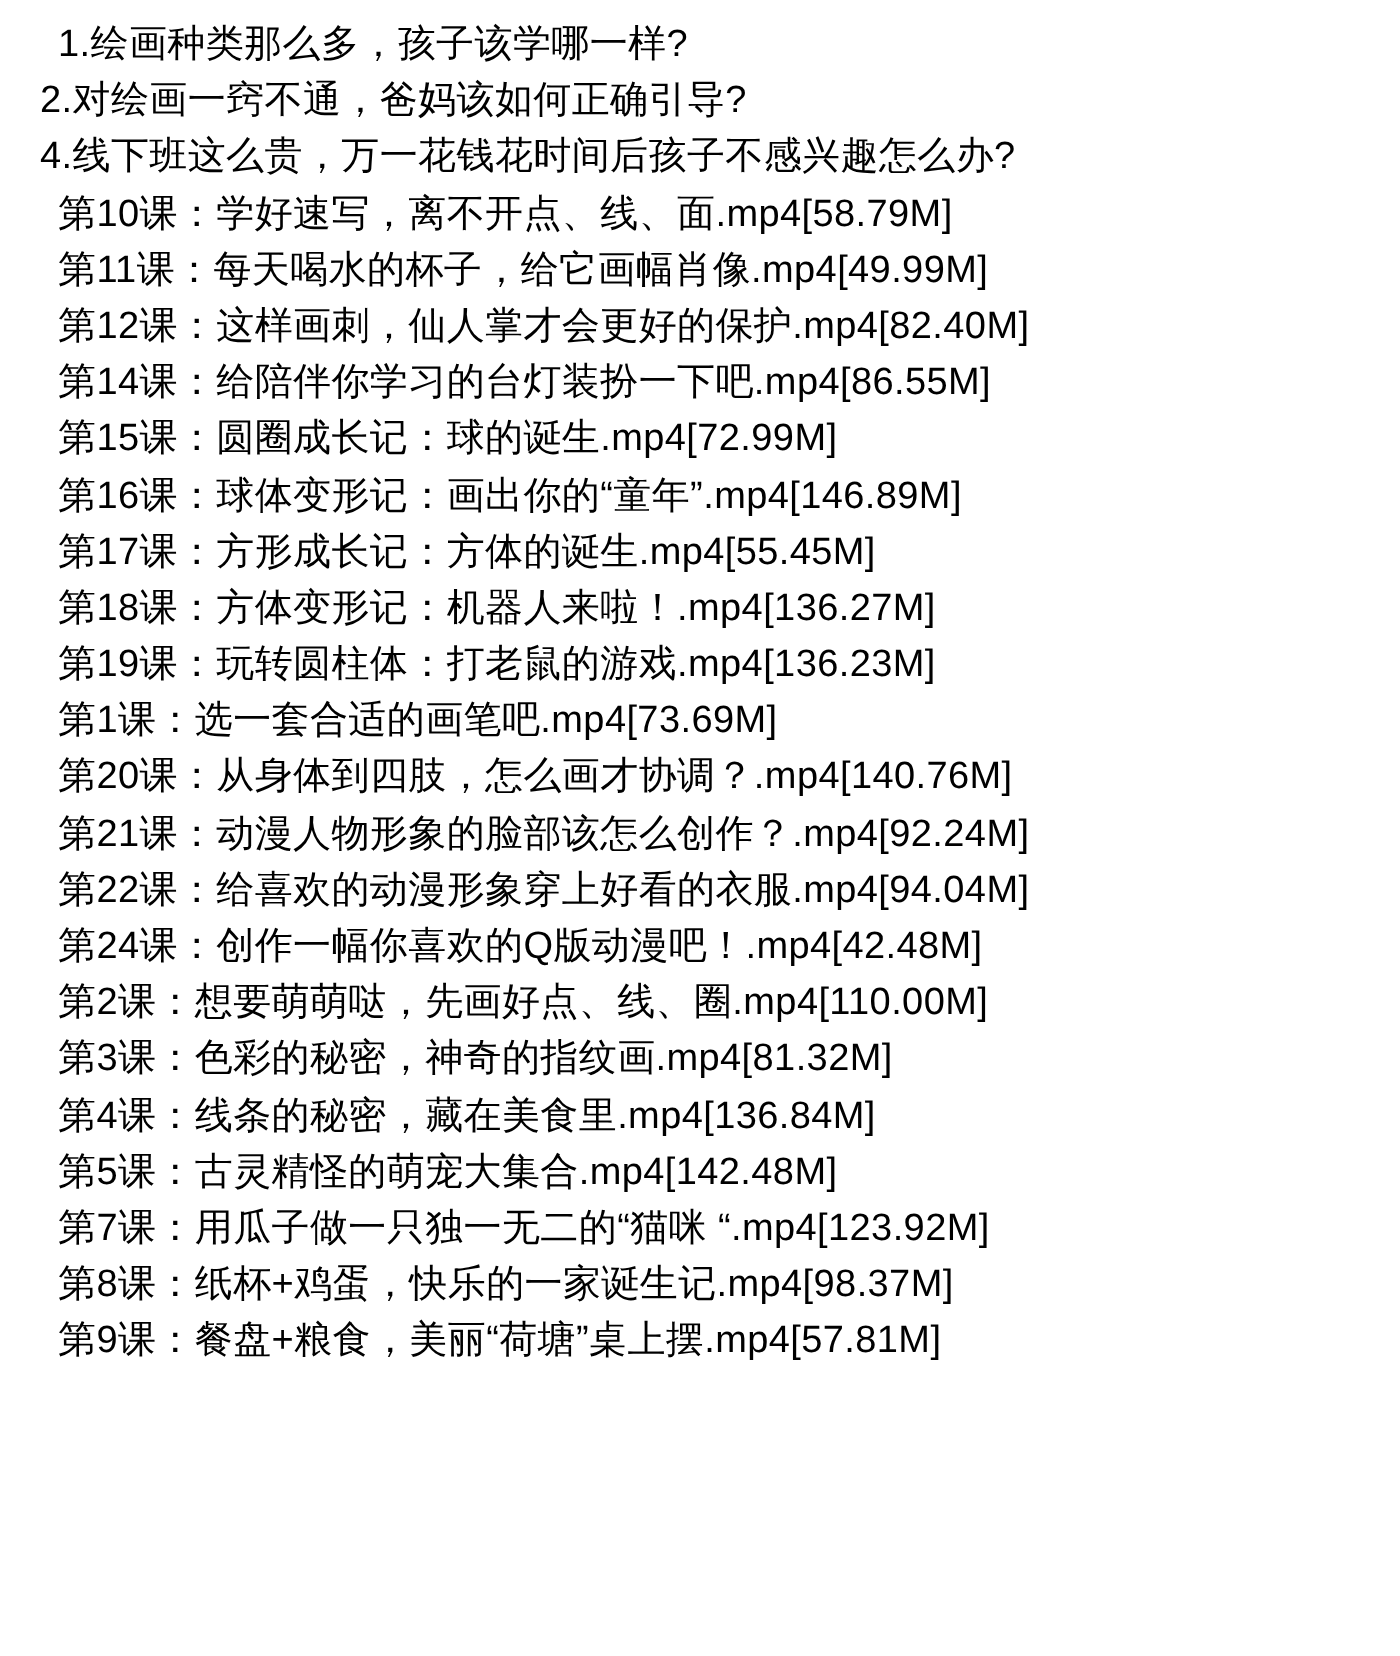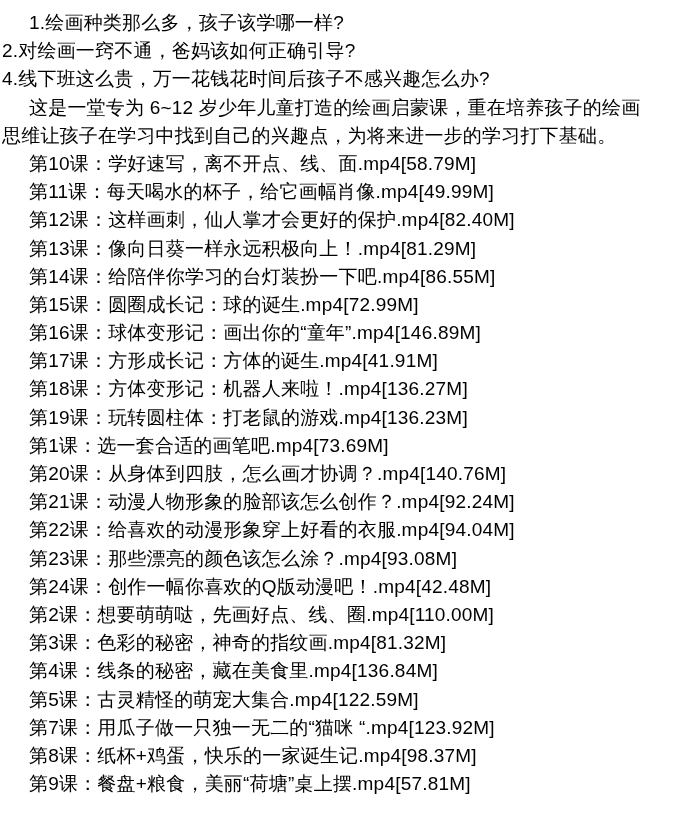--- a/index.html
+++ b/index.html
@@ -16,58 +16,52 @@
     box-sizing: border-box;
     padding-top: 9px;
     font-family: "Liberation Sans", "DejaVu Sans", sans-serif;
     font-size: 19px;
     color: #000000;
   }
   .line {
     height: 28.2px;
     line-height: 28.2px;
     white-space: nowrap;
-    padding-left: 2px;
+    padding-left: 20px;
     letter-spacing: 0.2px;
   }
   .line.indent {
     padding-left: 29px;
   }
 </style>
 </head>
 <body>
 
 <div class="doc">
   <div>
       <div class="line indent">1.绘画种类那么多，孩子该学哪一样?</div>
       <div class="line">2.对绘画一窍不通，爸妈该如何正确引导?</div>
       <div class="line">4.线下班这么贵，万一花钱花时间后孩子不感兴趣怎么办?</div>
     </div>
   <div>
-      <div class="line indent">这是一堂专为 6~12 岁少年儿童打造的绘画启蒙课，重在培养孩子的绘画</div>
-      <div class="line">思维让孩子在学习中找到自己的兴趣点，为将来进一步的学习打下基础。</div>
-    </div>
-  <div>
       <div class="line indent">第10课：学好速写，离不开点、线、面.mp4[58.79M]</div>
       <div class="line indent">第11课：每天喝水的杯子，给它画幅肖像.mp4[49.99M]</div>
       <div class="line indent">第12课：这样画刺，仙人掌才会更好的保护.mp4[82.40M]</div>
-      <div class="line indent">第13课：像向日葵一样永远积极向上！.mp4[81.29M]</div>
       <div class="line indent">第14课：给陪伴你学习的台灯装扮一下吧.mp4[86.55M]</div>
       <div class="line indent">第15课：圆圈成长记：球的诞生.mp4[72.99M]</div>
       <div class="line indent">第16课：球体变形记：画出你的“童年”.mp4[146.89M]</div>
-      <div class="line indent">第17课：方形成长记：方体的诞生.mp4[41.91M]</div>
+      <div class="line indent">第17课：方形成长记：方体的诞生.mp4[55.45M]</div>
       <div class="line indent">第18课：方体变形记：机器人来啦！.mp4[136.27M]</div>
       <div class="line indent">第19课：玩转圆柱体：打老鼠的游戏.mp4[136.23M]</div>
       <div class="line indent">第1课：选一套合适的画笔吧.mp4[73.69M]</div>
       <div class="line indent">第20课：从身体到四肢，怎么画才协调？.mp4[140.76M]</div>
       <div class="line indent">第21课：动漫人物形象的脸部该怎么创作？.mp4[92.24M]</div>
       <div class="line indent">第22课：给喜欢的动漫形象穿上好看的衣服.mp4[94.04M]</div>
-      <div class="line indent">第23课：那些漂亮的颜色该怎么涂？.mp4[93.08M]</div>
       <div class="line indent">第24课：创作一幅你喜欢的Q版动漫吧！.mp4[42.48M]</div>
       <div class="line indent">第2课：想要萌萌哒，先画好点、线、圈.mp4[110.00M]</div>
       <div class="line indent">第3课：色彩的秘密，神奇的指纹画.mp4[81.32M]</div>
       <div class="line indent">第4课：线条的秘密，藏在美食里.mp4[136.84M]</div>
-      <div class="line indent">第5课：古灵精怪的萌宠大集合.mp4[122.59M]</div>
+      <div class="line indent">第5课：古灵精怪的萌宠大集合.mp4[142.48M]</div>
       <div class="line indent">第7课：用瓜子做一只独一无二的“猫咪 “.mp4[123.92M]</div>
       <div class="line indent">第8课：纸杯+鸡蛋，快乐的一家诞生记.mp4[98.37M]</div>
       <div class="line indent">第9课：餐盘+粮食，美丽“荷塘”桌上摆.mp4[57.81M]</div>
     </div>
 </div>
 
 </body></html>

